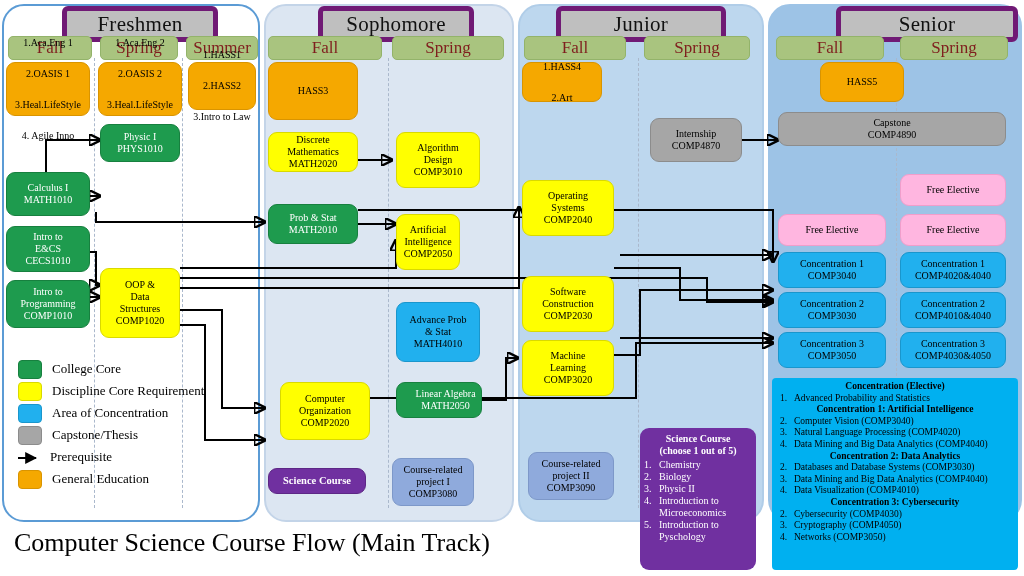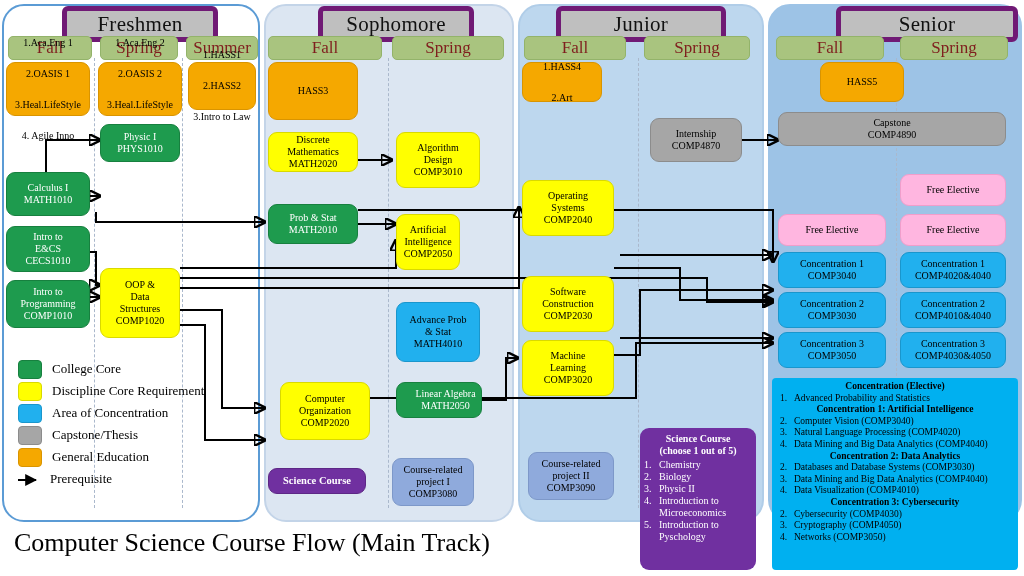--- a/index.html
+++ b/index.html
@@ -374,37 +374,37 @@
       <span class="lg-sw" style="background:#ffff00;border:1px solid #d9d900;"></span>
       <span class="lg-lb">Discipline  Core Requirement</span>
     </div>
     <div class="lg-row">
       <span class="lg-sw" style="background:#21b0ee;border:1px solid #1a96cc;"></span>
       <span class="lg-lb">Area of Concentration</span>
     </div>
     <div class="lg-row">
       <span class="lg-sw" style="background:#a6a6a6;border:1px solid #8c8c8c;"></span>
       <span class="lg-lb">Capstone/Thesis</span>
-    </div>
-    <div class="lg-row">
-      <span class="lg-sw" style="background:#f5a800;border:1px solid #d99400;"></span>
-      <span class="lg-lb">General Education</span>
     </div>
     <div class="lg-row">
       <span class="lg-arrow">
         <svg width="22" height="17" viewBox="0 0 22 17">
           <defs>
             <marker id="ah2" viewBox="0 0 10 10" refX="9" refY="5" markerWidth="6" markerHeight="6" orient="auto-start-reverse">
               <path d="M 0 0 L 10 5 L 0 10 z" fill="#000"></path>
             </marker>
           </defs>
           <line x1="0" y1="9" x2="18" y2="9" stroke="#000" stroke-width="2" marker-end="url(#ah2)"></line>
         </svg>
       </span>
       <span class="lg-lb">Prerequisite</span>
+    </div>
+    <div class="lg-row">
+      <span class="lg-sw" style="background:#f5a800;border:1px solid #d99400;"></span>
+      <span class="lg-lb">General Education</span>
     </div>
   </div>
 
   <div class="sci-panel">
     <div class="sci-title">Science Course</div>
     <div class="sci-title">(choose 1 out of 5)</div>
     <ul class="sci-list">
       <li>
         <span class="num">1.</span>
         <span class="txt">Chemistry</span>

